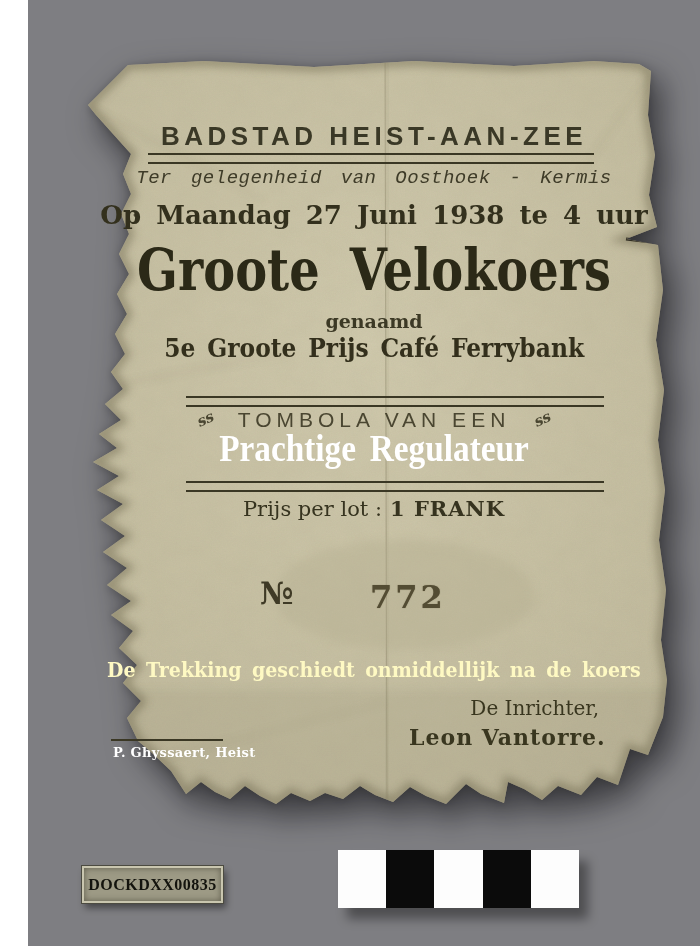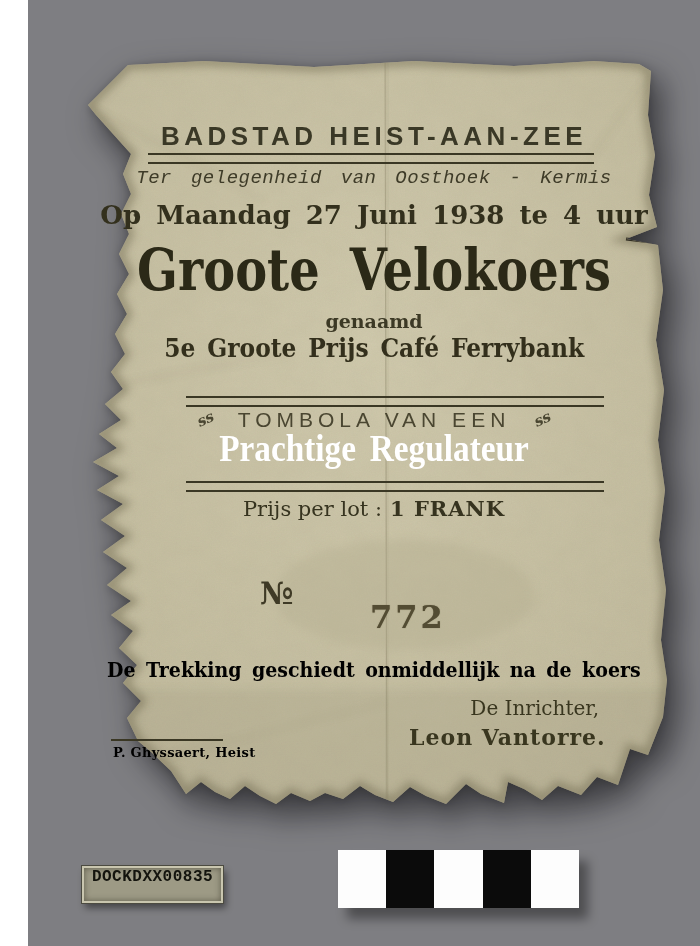--- a/index.html
+++ b/index.html
@@ -32,38 +32,38 @@
   .orn{display:inline-block;font-family:"DejaVu Serif",serif;font-style:italic;
     font-weight:700;font-size:15px;letter-spacing:0;transform:rotate(-25deg);
     position:relative;top:-3px;}
   .orn-l{margin-right:24px;} .orn-r{margin-left:24px;}
   .pr-prize{top:372px;font-weight:700;font-size:37px;color:#ffffff;word-spacing:6px;font-family:Liberation Serif, serif;}
   .pr-prize .stretch{transform:scaleX(.9);}
   .mid-rule-b{left:112px;width:418px;top:426px;}
   .price{top:441px;font-size:21px;color:#36331f;}
   .price .val{font-weight:700;letter-spacing:1px;margin-left:8px;}
   .no-sign{position:absolute;left:186px;top:520px;font-weight:700;font-size:31px;color:#3f3a26;}
-  .no-value{position:absolute;left:296px;top:543px;font-weight:700;font-size:32px;
+  .no-value{position:absolute;left:296px;top:523px;font-weight:700;font-size:32px;
     letter-spacing:3px;color:#534c33;text-shadow:0 0 1px rgba(83,76,51,.6);}
-  .trekking{top:603px;font-weight:700;font-size:20px;word-spacing:4px;color:#000000;}
+  .trekking{top:603px;font-weight:700;font-size:20px;word-spacing:4px;color:#fef9c3;}
   .trekking .stretch{transform:scaleX(.95);}
   .org{position:absolute;left:335px;width:190px;top:641px;text-align:center;
     color:#39361f;white-space:nowrap;}
   .org-label{font-size:20px;text-align:right;}
   .org-name{font-weight:700;font-size:22px;letter-spacing:1px;margin-top:4px;}
   .printer-rule{position:absolute;left:37px;top:684px;width:112px;border-top:2px solid #3a3724;}
   .printer{position:absolute;left:39px;top:690px;font-weight:700;font-size:13px;
-    letter-spacing:.3px;color:#000000;white-space:nowrap;}
+    letter-spacing:.3px;color:#ffffff;white-space:nowrap;}
   
   .plate{position:absolute;left:54px;top:866px;width:137px;height:33px;
     background:var(--plate_fill,#9d9a85);
     border:2px solid var(--plate_border,#c9c6af);
     box-shadow:0 0 0 1px #4c4b41,3px 5px 7px rgba(0,0,0,.45),inset 0 0 6px rgba(60,58,45,.65);
-    display:flex;align-items:flex-start;justify-content:center;
-    font-family:Liberation Mono, monospace;font-weight:700;font-size:16px;
+    display:flex;align-items:center;justify-content:center;
+    font-family:Liberation Serif, serif;font-weight:700;font-size:16px;
     letter-spacing:.5px;color:var(--plate_text,#14140e);}
   
   .scalebar{position:absolute;left:310px;top:850px;width:241px;height:58px;
     display:flex;box-shadow:9px 11px 10px rgba(0,0,0,.38);}
   .scalebar .cell{flex:1;}
   .scalebar .white{background:var(--scale_white,#fdfdfd);}
   .scalebar .black{background:var(--scale_black,#0b0b0b);}
 </style>
 </head>
 <body>

